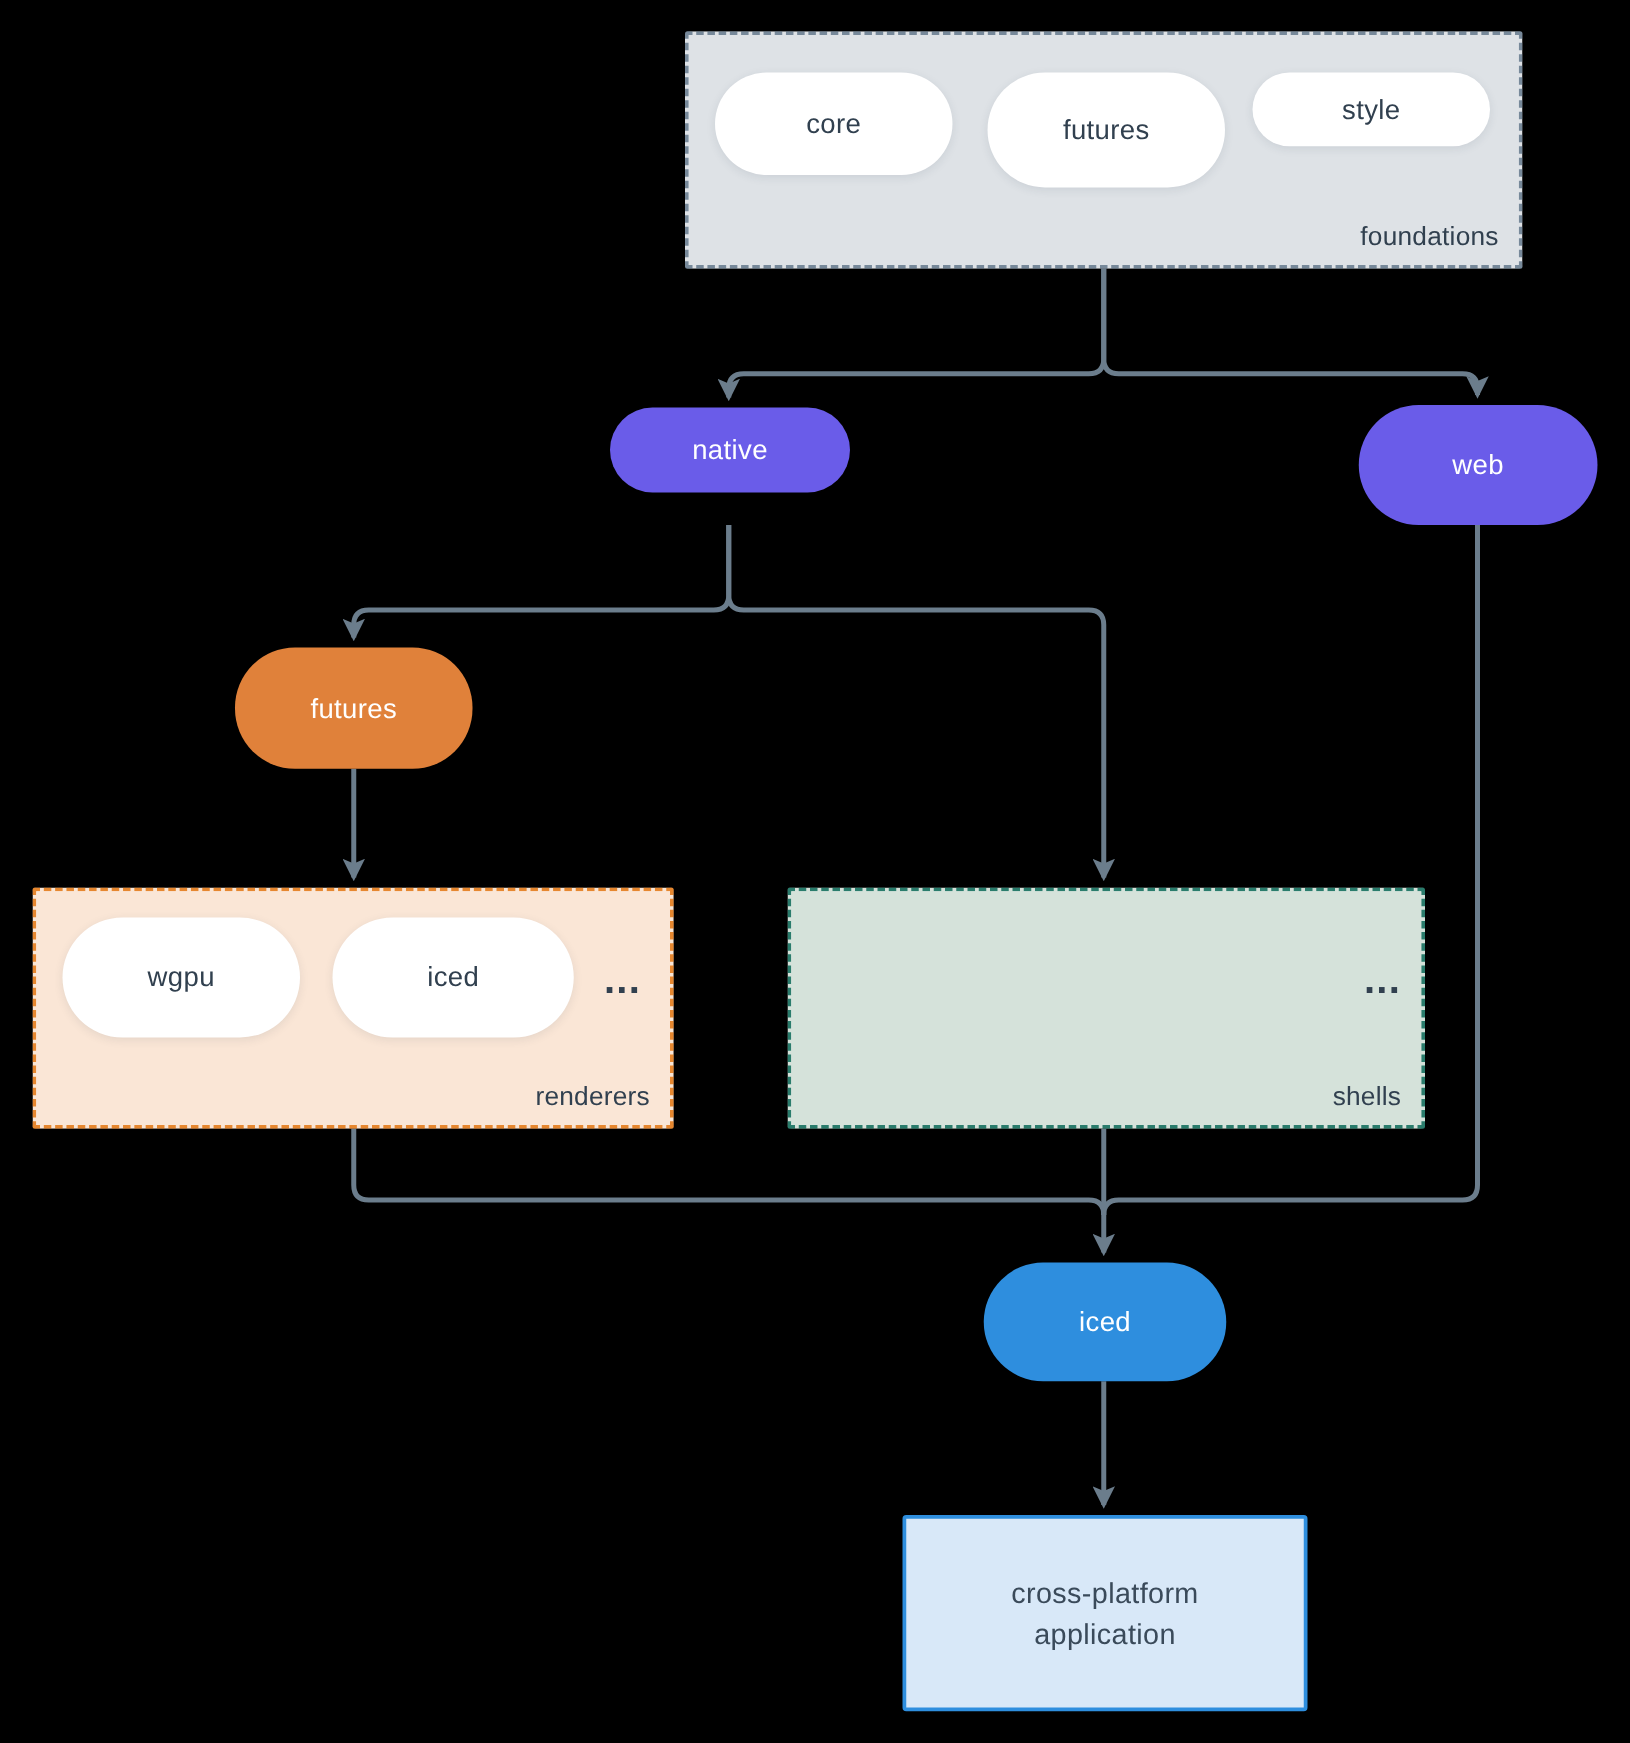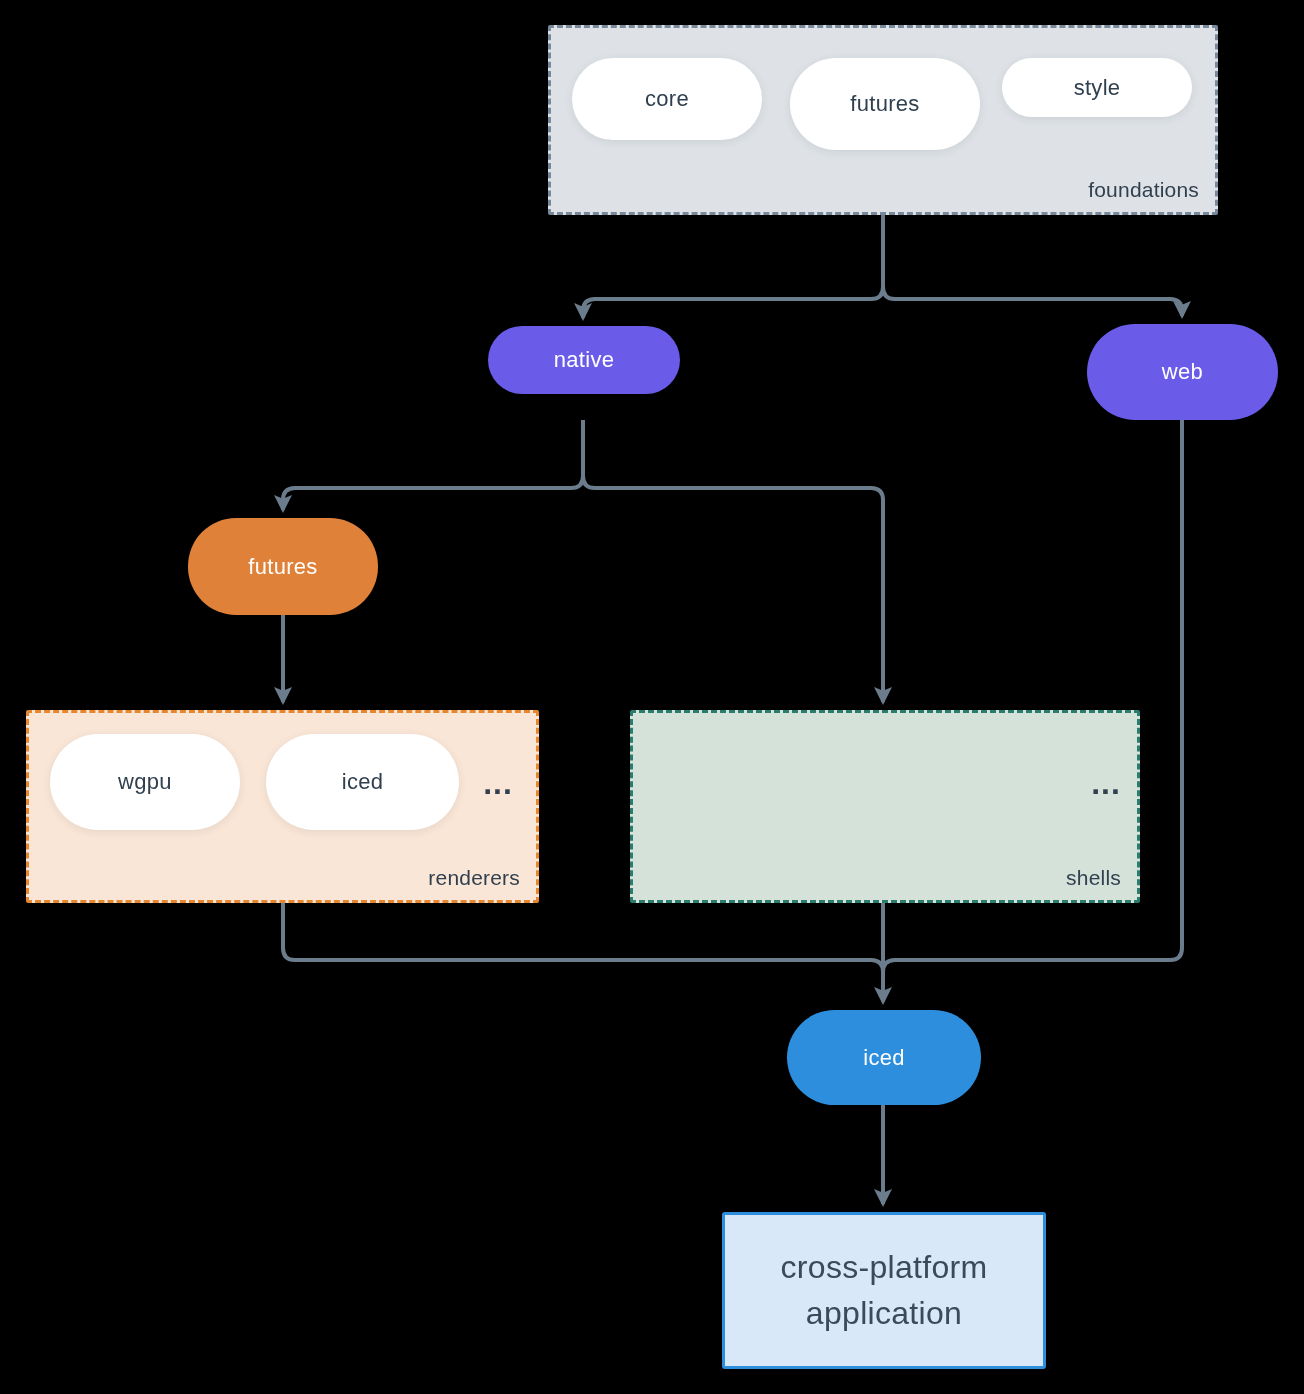--- a/index.html
+++ b/index.html
@@ -24,21 +24,21 @@
   .pill.orange{background:#e0813a;color:#ffffff;}
   .pill.blue{background:#2e8ede;color:#ffffff;}
   .ellipsis{
     position:absolute;font-size:32px;font-weight:bold;color:#31404f;
     display:flex;align-items:center;justify-content:center;letter-spacing:1px;
   }
   .app-box{
     position:absolute;left:722px;top:1212px;width:324px;height:157px;box-sizing:border-box;
     background:#d8e8f8;border:3px solid #2e8ede;border-radius:3px;
     display:flex;flex-direction:column;align-items:center;justify-content:center;
-    color:#3a4a5a;font-size:32px;line-height:1.42;letter-spacing:.3px;
+    color:#3a4a5a;font-size:23px;line-height:1.42;letter-spacing:.3px;
   }
   
   .p-core    {left:572px; top:58px;  width:190px;height:82px;}
   .p-futures {left:790px; top:58px;  width:190px;height:92px;}
   .p-style   {left:1002px;top:58px;  width:190px;height:59px;}
   .p-native  {left:488px; top:326px; width:192px;height:68px;}
   .p-web     {left:1087px;top:324px; width:191px;height:96px;}
   .p-graphics{left:188px; top:518px; width:190px;height:97px;}
   .p-wgpu    {left:50px;  top:734px; width:190px;height:96px;}
   .p-glow    {left:266px; top:734px; width:193px;height:96px;}

